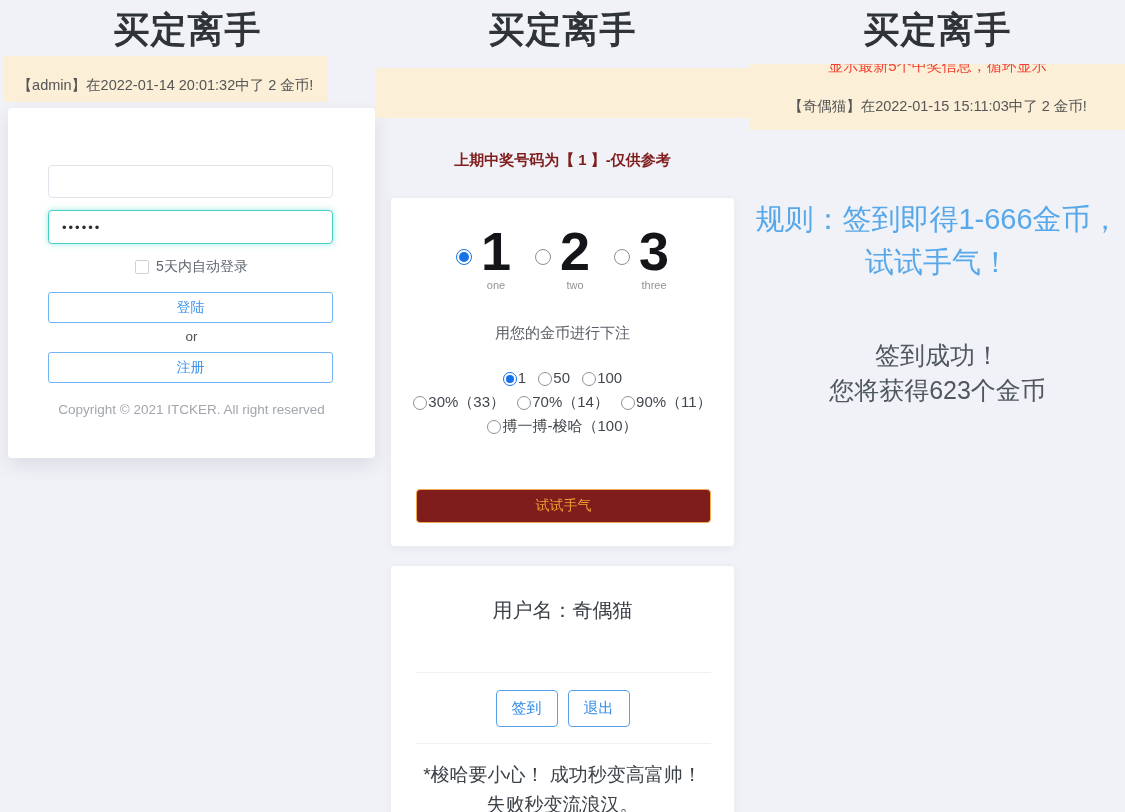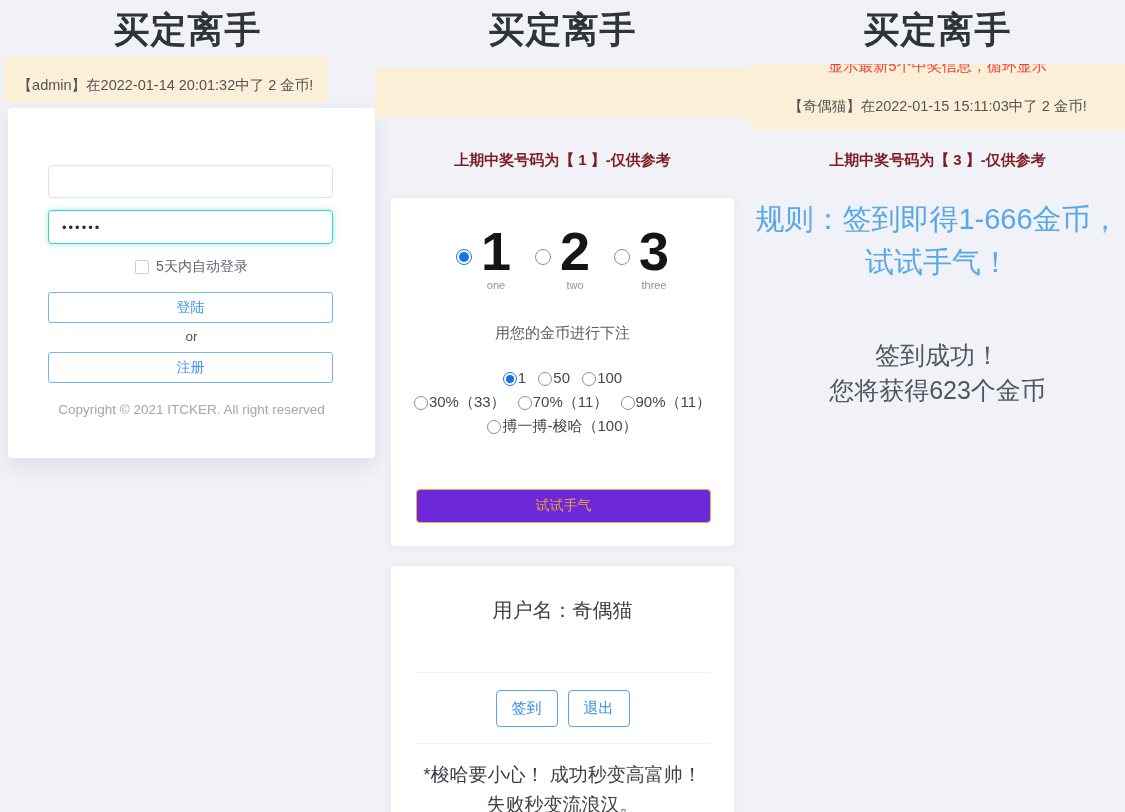--- a/index.html
+++ b/index.html
@@ -78,21 +78,21 @@
   .num-group { display:flex; align-items:center; gap:9px; margin:0 7px; }
   .digit-block { text-align:center; }
   .big-digit { font-size:54px; line-height:56px; font-weight:800; color:#141518; }
   .digit-caption { font-size:11px; color:#909398; margin-top:0px; }
   .bet-instruction { position:absolute; left:0; top:126px; width:100%; text-align:center;
                      font-size:15px; color:#5a5f66; }
   .bet-options { position:absolute; left:0; top:168px; width:100%; text-align:center;
                  font-size:15px; color:#42474e; }
   .bet-row { line-height:24px; }
   .bet-opt { margin:0 4px; white-space:nowrap; }
-  .try-btn { position:absolute; left:25px; top:291px; width:295px; height:34px; background:#6d28d9;
+  .try-btn { position:absolute; left:25px; top:291px; width:295px; height:34px; background:#7f1d1d;
              border:1px solid #f2a94e; border-radius:4px; font-size:14px; color:#efa236;
              cursor:pointer; font-family:inherit; }
 
   
   .user-line { position:absolute; left:0; width:100%; text-align:center;
                font-size:20px; line-height:26px; color:#3c4148; }
   .username-line { top:31px; } .coins-line { top:62px; }
   .divider { position:absolute; left:25px; width:295px; height:1px; background:#edf0f4; }
   .divider-1 { top:106px; } .divider-2 { top:177px; }
   .user-actions { position:absolute; left:0; top:124px; width:100%; display:flex;
@@ -173,21 +173,21 @@
       <div class="bet-instruction">用您的金币进行下注</div>
 
       <div class="bet-options">
         <div class="bet-row">
           <span class="bet-opt"><span class="radio radio-sm checked"></span><span>1</span></span>
           <span class="bet-opt"><span class="radio radio-sm"></span><span>50</span></span>
           <span class="bet-opt"><span class="radio radio-sm"></span><span>100</span></span>
         </div>
         <div class="bet-row">
           <span class="bet-opt"><span class="radio radio-sm"></span><span>30%（33）</span></span>
-          <span class="bet-opt"><span class="radio radio-sm"></span><span>70%（11）</span></span>
+          <span class="bet-opt"><span class="radio radio-sm"></span><span>70%（14）</span></span>
           <span class="bet-opt"><span class="radio radio-sm"></span><span>90%（11）</span></span>
         </div>
         <div class="bet-row">
           <span class="bet-opt"><span class="radio radio-sm"></span><span>搏一搏-梭哈（100）</span></span>
         </div>
       </div>
 
       <button class="try-btn">试试手气</button>
     </div>
 
@@ -207,21 +207,20 @@
   <div class="panel panel-right">
     <div class="app-title">买定离手</div>
 
     <div class="notice-bar bar-right">
       <div class="marquee-clip">
         <div class="marquee-text">显示最新5个中奖信息，循环显示</div>
       </div>
       <div class="msg1">【奇偶猫】在2022-01-15 15:11:03中了 2 金币!</div>
     </div>
 
-    <div class="last-draw">上期中奖号码为【 3 】-仅供参考</div>
 
     <div class="rule-text">
       <div>规则：签到即得1-666金币，</div>
       <div>试试手气！</div>
     </div>
 
     <div class="checkin-result">
       <div>签到成功！</div>
       <div>您将获得623个金币</div>
     </div>

